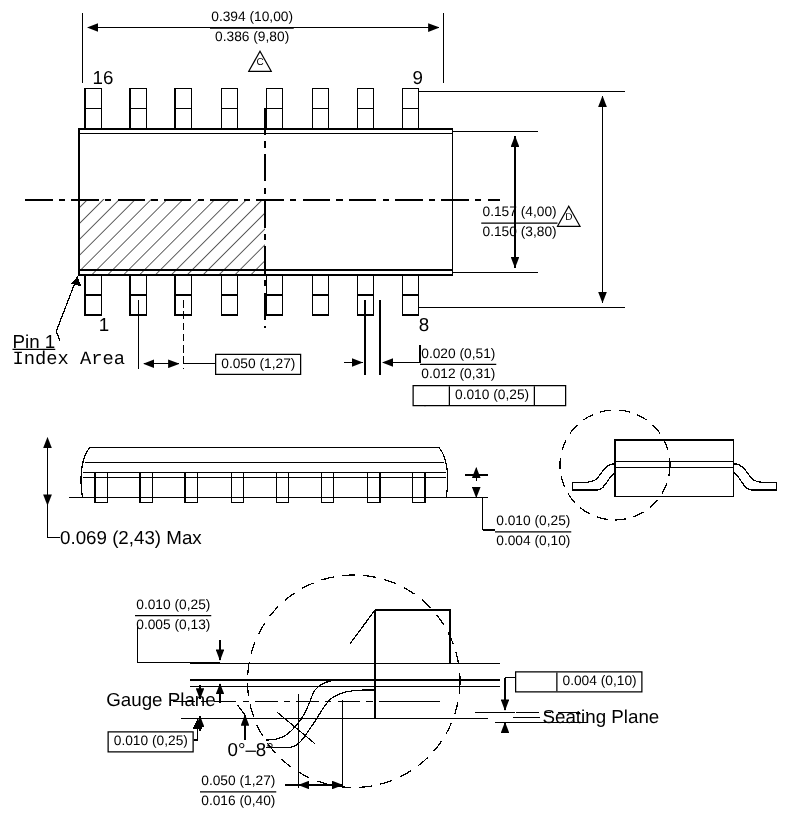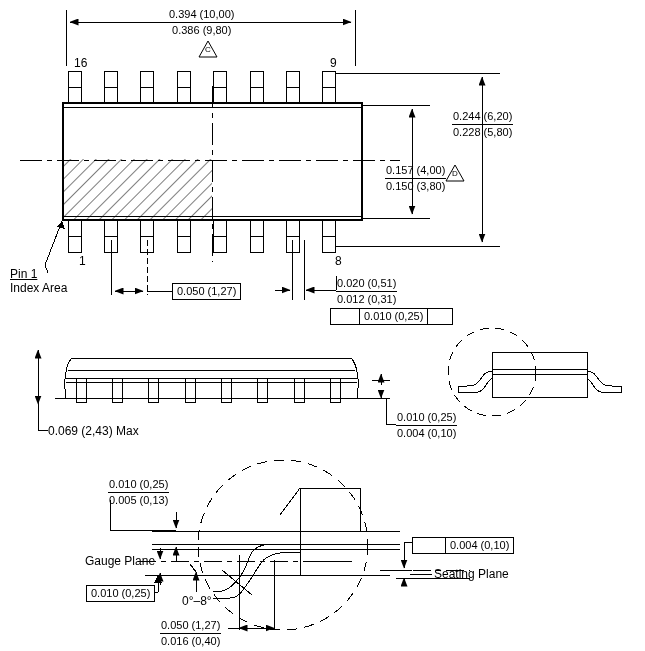--- a/index.html
+++ b/index.html
@@ -1,20 +1,20 @@
 <!DOCTYPE html>
 <html><head>
 <meta charset="utf-8">
 <style>
   html,body{margin:0;padding:0;background:#ffffff;}
   body{width:645px;height:651px;position:relative;overflow:hidden;
        font-family:"Liberation Sans","DejaVu Sans",sans-serif;color:#000;}
   #stage{position:absolute;left:0;top:0;width:645px;height:460px;}
   svg{position:absolute;left:0;top:0;}
-  .lbl{position:absolute;font-size:12px;line-height:12px;color:#000;white-space:nowrap;}
+  .lbl{position:absolute;font-size:15px;line-height:12px;color:#000;white-space:nowrap;}
   .dimstack{position:absolute;font-size:11px;line-height:13px;white-space:nowrap;}
   .dimstack .top{border-bottom:1px solid #000;padding:0 1px 1px 1px;}
   .dimstack .bot{padding:1px 1px 0 1px;}
   .boxed{position:absolute;font-size:11px;border:1px solid #000;
          padding:1px 4px;background:#fff;white-space:nowrap;line-height:13px;}
   .gdtbox{position:absolute;border:1px solid #000;background:#fff;
           display:flex;align-items:stretch;font-size:11px;line-height:13px;}
   .gdtbox > div{padding:1px 4px;display:flex;align-items:center;}
   .gdtbox > div + div{border-left:1px solid #000;}
   .tri{position:absolute;width:20px;height:18px;}
@@ -295,37 +295,33 @@
       </svg>
   <span>C</span>
 </div>
 
 <div class="lbl" style="left:74px;top:57px;">16</div>
 <div class="lbl" style="left:330px;top:57px;">9</div>
 <div class="lbl" style="left:79px;top:255px;">1</div>
 <div class="lbl" style="left:335px;top:255px;">8</div>
 
 <div class="lbl" style="left:10px;top:268px;text-decoration:underline;">Pin 1</div>
-<div class="lbl" style="left:10px;top:282px;">Index Area</div>
+<div class="lbl" style="left:10px;top:282px;font-family:Liberation Mono, monospace;">Index Area</div>
 
 <div class="dimstack" style="left:385px;top:152px;text-align:center;margin-top:12px;">
   <div class="top">0.157  (4,00)</div>
   <div class="bot">0.150  (3,80)</div>
 </div>
 <div class="tri" style="left:445px;top:164px;">
   <svg width="20" height="18">
         <polygon points="10,1 19,17 1,17" fill="none" stroke="#000" stroke-width="1"></polygon>
       </svg>
   <span>D</span>
 </div>
 
-<div class="dimstack" style="left:452px;top:110px;text-align:center;">
-  <div class="top">0.244  (6,20)</div>
-  <div class="bot">0.228  (5,80)</div>
-</div>
 
 <div class="boxed" style="left:172px;top:283px;">0.050  (1,27)</div>
 
 <div class="dimstack" style="left:336px;top:277px;text-align:right;">
   <div class="top">0.020  (0,51)</div>
   <div class="bot">0.012  (0,31)</div>
 </div>
 
 <div class="gdtbox" style="left:330px;top:308px;">
   <div style="width:20px;">&nbsp;</div>

